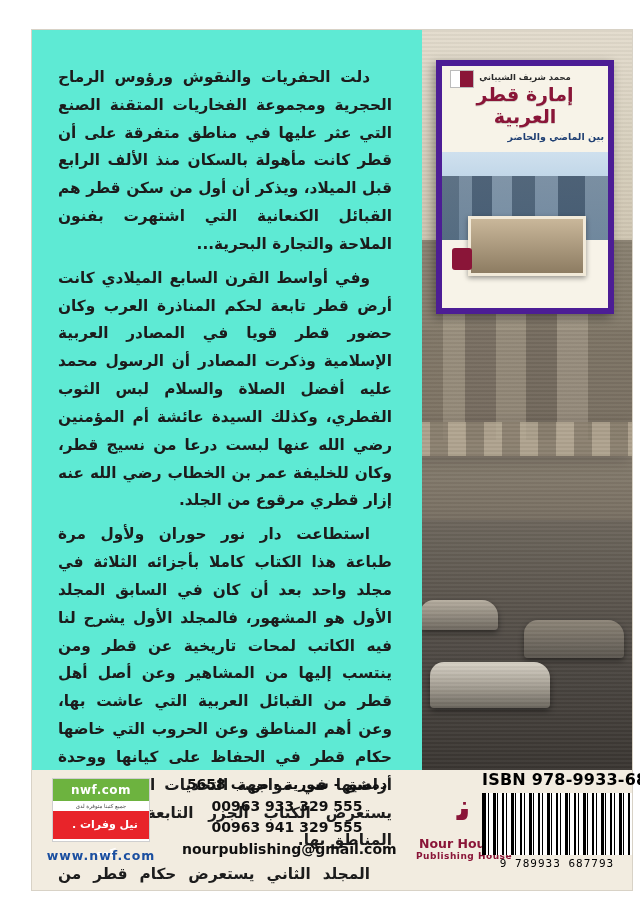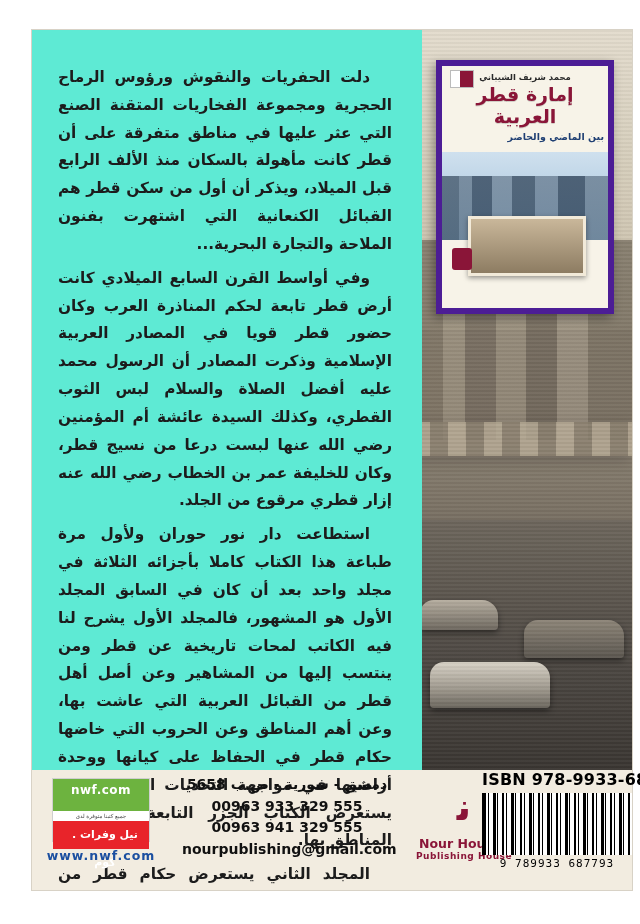--- a/index.html
+++ b/index.html
@@ -263,21 +263,21 @@
   .nwf-badge {
     position: absolute;
     left: 20px;
     top: 8px;
     width: 96px;
     height: 62px;
     background: #ffffff;
     border: 1px solid #cfcfcf;
   }
   .nwf-top {
-    height: 32px;
+    height: 22px;
     background: #6db33f;
     color: #ffffff;
     font-size: 12px;
     font-weight: 700;
     text-align: center;
     line-height: 22px;
     letter-spacing: .5px;
   }
   .nwf-mid {
     height: 10px;

